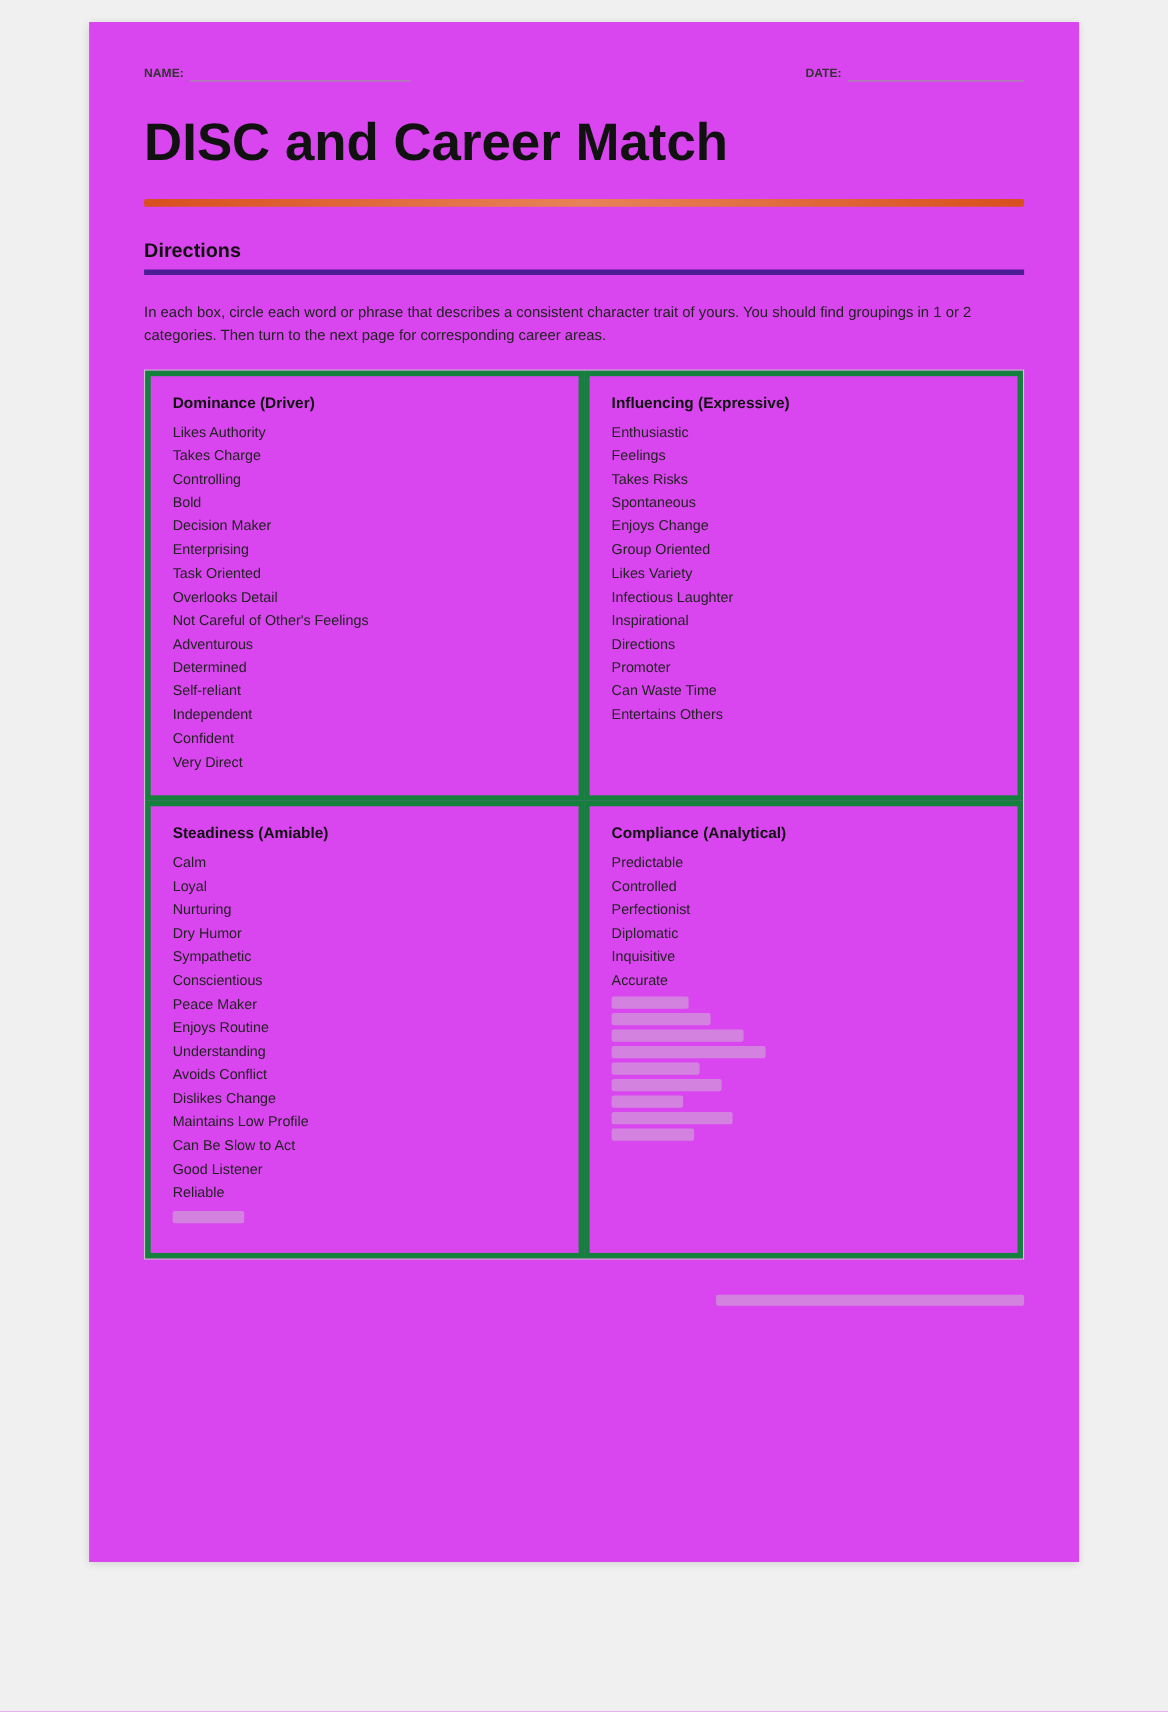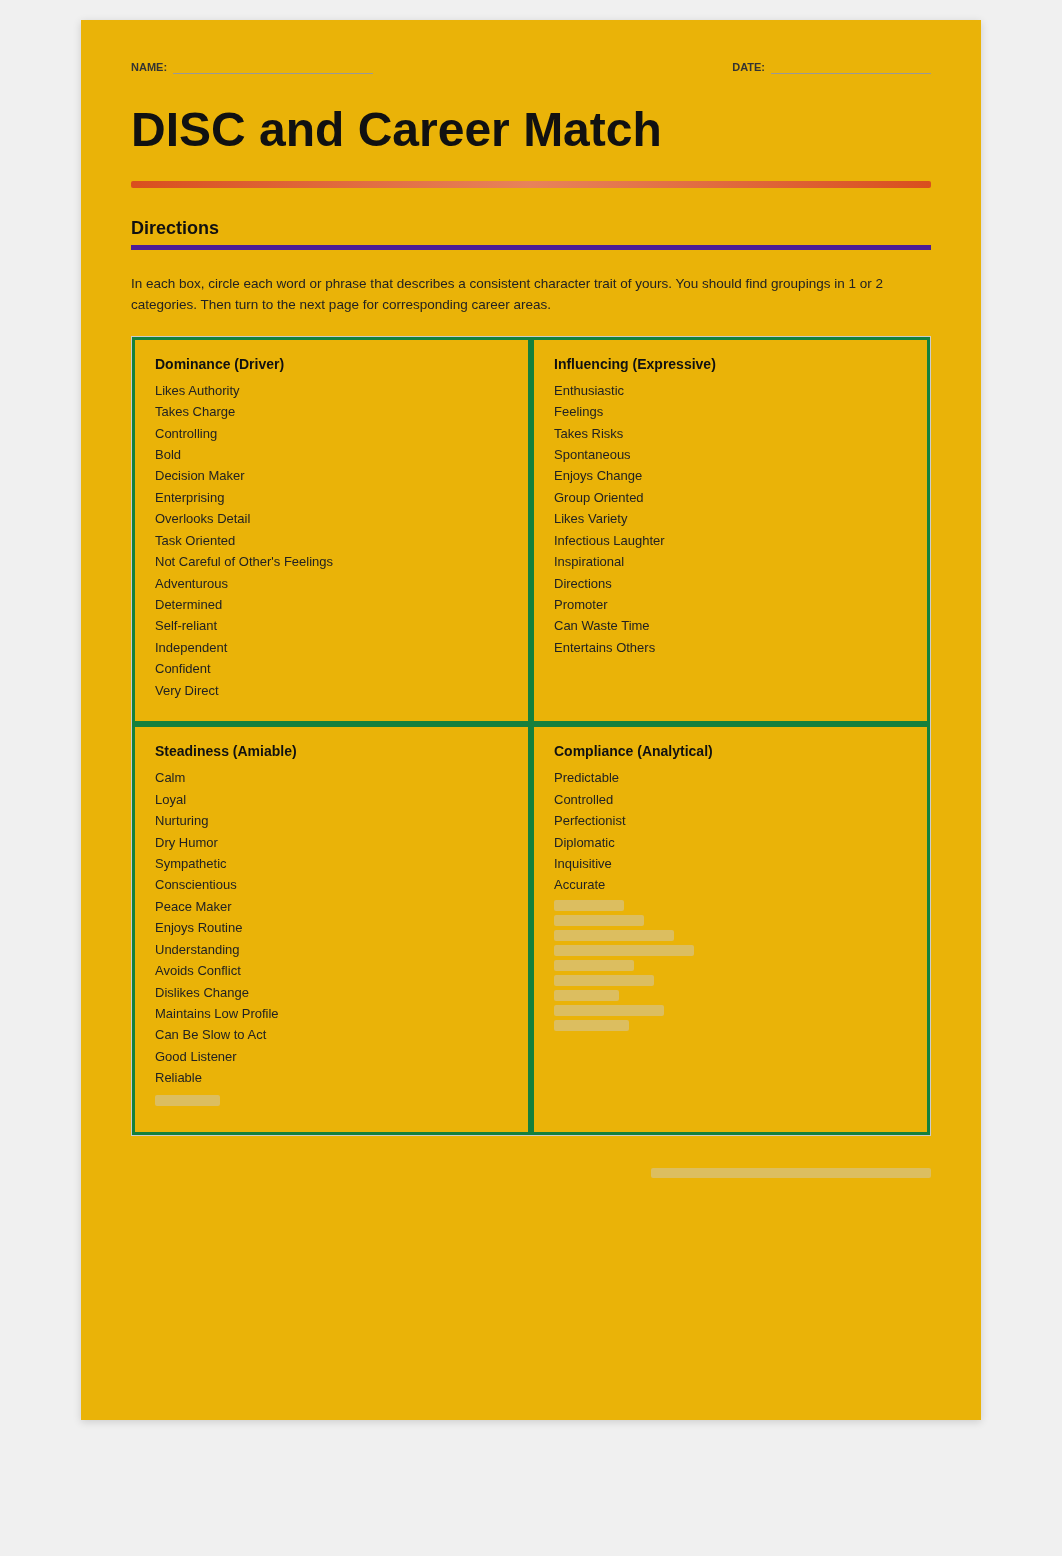--- a/index.html
+++ b/index.html
@@ -4,21 +4,21 @@
   <style>
     * { margin: 0; padding: 0; box-sizing: border-box; }
     body {
       background: #f0f0f0;
       font-family: Arial, sans-serif;
       display: flex;
       justify-content: center;
       padding: 20px;
     }
     .page {
-      background: #eab308;
+      background: #d946ef;
       width: 900px;
       min-height: 1400px;
       padding: 40px 50px;
       box-shadow: 0 2px 8px rgba(0,0,0,0.15);
       position: relative;
     }
     .header-fields {
       display: flex;
       justify-content: space-between;
       margin-bottom: 30px;
@@ -74,21 +74,21 @@
       margin-top: 14px;
       margin-bottom: 20px;
     }
     .grid-container {
       display: grid;
       grid-template-columns: 1fr 1fr;
       border: 1px solid #ccc;
     }
     .quadrant {
       padding: 16px 20px 20px 20px;
-      border: 3px solid #15803d;
+      border: 5px solid #15803d;
     }
     .quadrant-title {
       font-size: 14px;
       font-weight: bold;
       color: #111;
       margin-bottom: 8px;
     }
     .quadrant ul {
       list-style: none;
       padding: 0;
@@ -147,22 +147,22 @@
       <div class="quadrant-title">
         <span>Dominance (Driver)</span>
       </div>
       <ul>
         <li>Likes Authority</li>
         <li>Takes Charge</li>
         <li>Controlling</li>
         <li>Bold</li>
         <li>Decision Maker</li>
         <li>Enterprising</li>
+        <li>Task Oriented</li>
         <li>Overlooks Detail</li>
-        <li>Task Oriented</li>
         <li>Not Careful of Other's Feelings</li>
         <li>Adventurous</li>
         <li>Determined</li>
         <li>Self-reliant</li>
         <li>Independent</li>
         <li>Confident</li>
         <li>Very Direct</li>
       </ul>
     </div>
 

